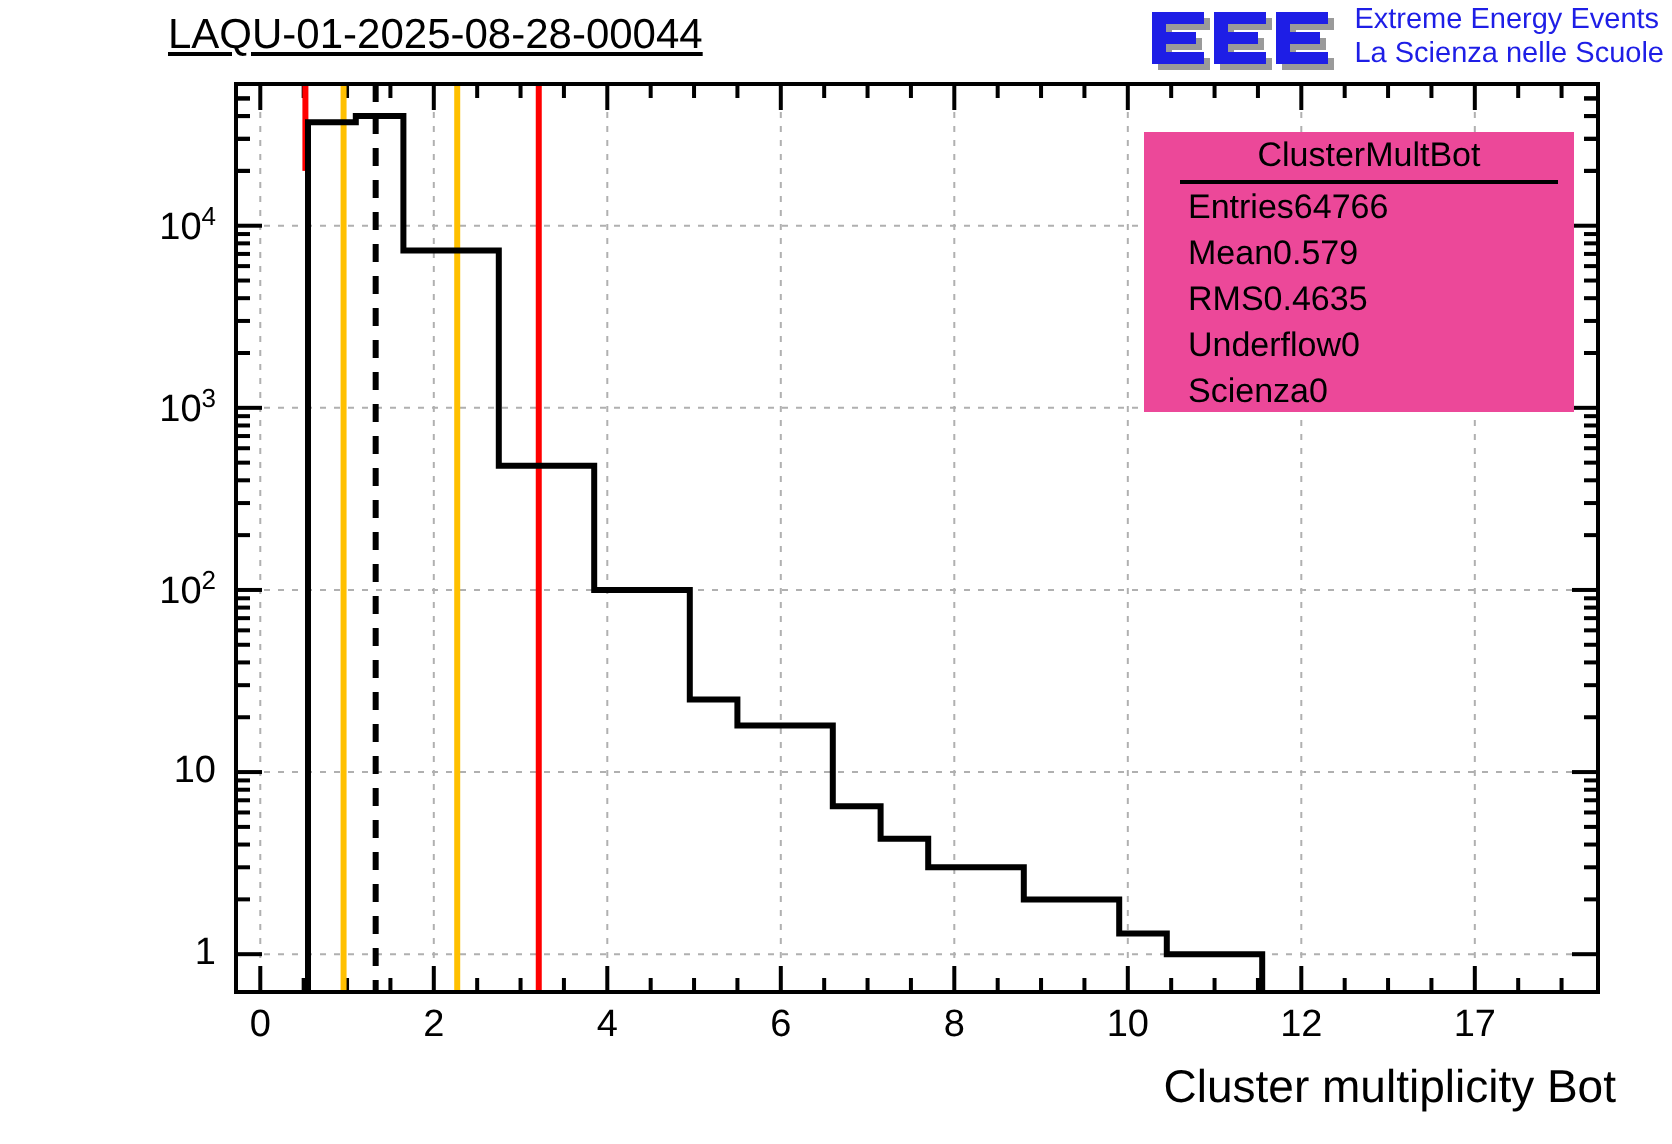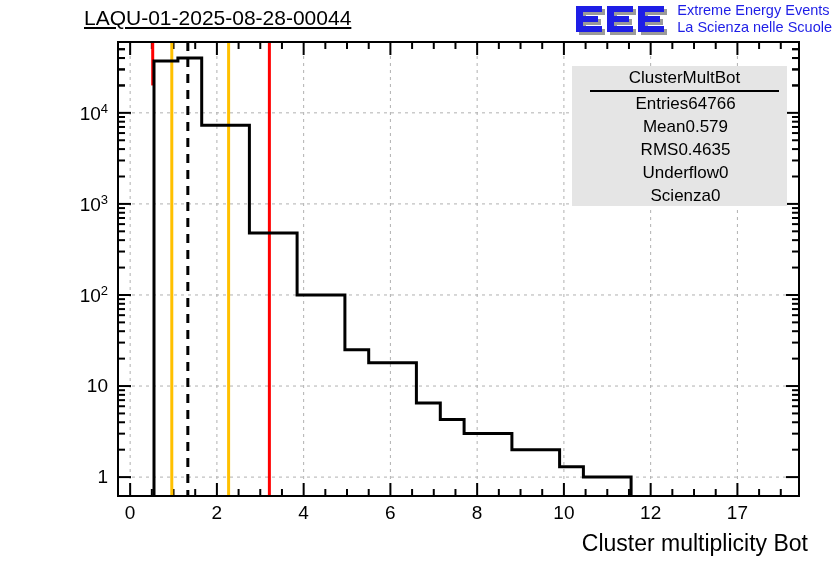--- a/index.html
+++ b/index.html
@@ -35,33 +35,33 @@
     position:absolute; left:117px; top:41px;
     width:683px; height:456px;
     border:2px solid #000; box-sizing:border-box;
     background:transparent;
   }
 
   
   .stats{
     position:absolute; left:572px; top:66px;
     width:215px; height:140px;
-    background:#e5e5e5; border:none;
+    background:#ec4899; border:none;
     font-size:17px; color:#000;
     box-sizing:border-box;
     padding:0;
   }
   .stats-title{
     text-align:center; padding:2px 0 2px 0;
     border-bottom:2px solid #000;
     margin:0 8px 0 18px;
     font-size:17px;
   }
   .stats-row{
-    display:flex; justify-content:center;
+    display:flex; justify-content:flex-start;
     padding:1px 10px 1px 22px;
     font-size:17px; line-height:21px;
   }
 
   
   .xlab{
     position:absolute; font-size:19px; color:#000;
     transform:translateX(-50%); text-align:center;
   }
   .ylab{

